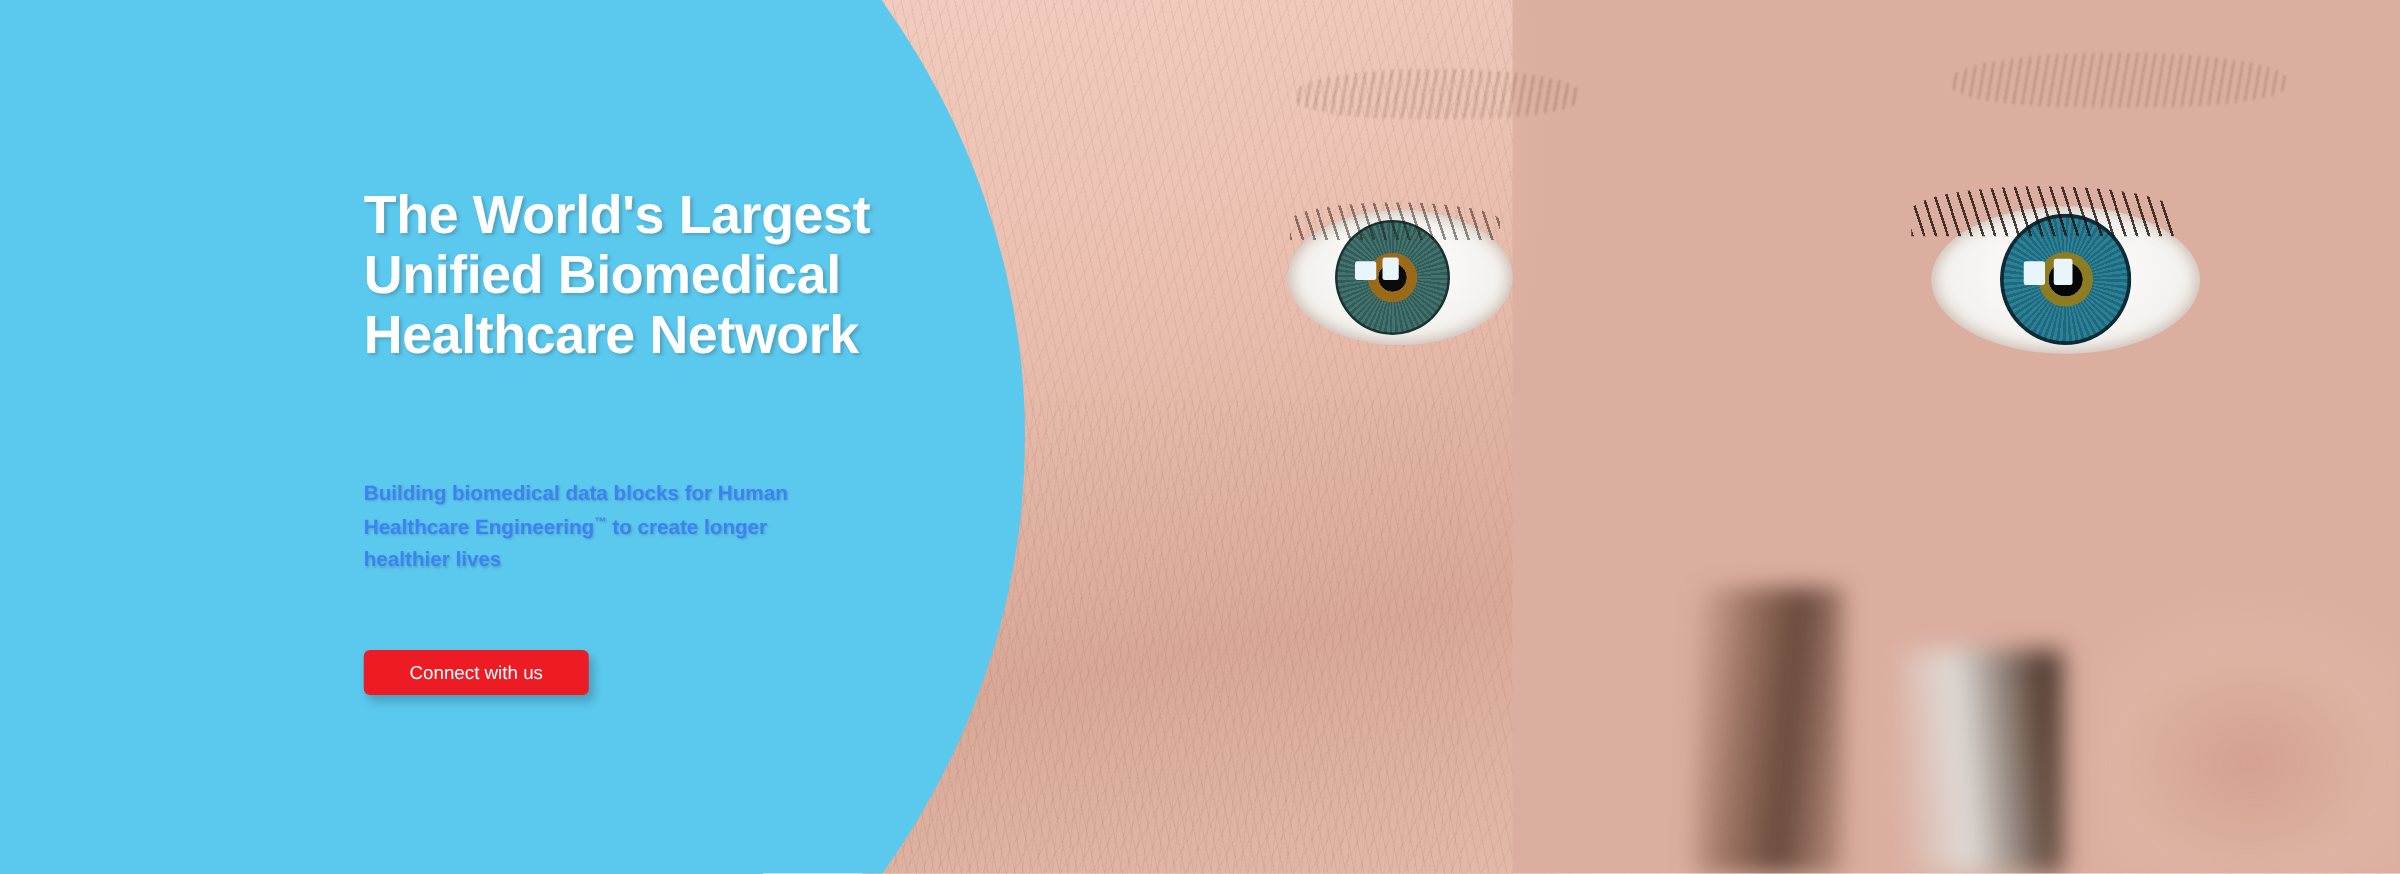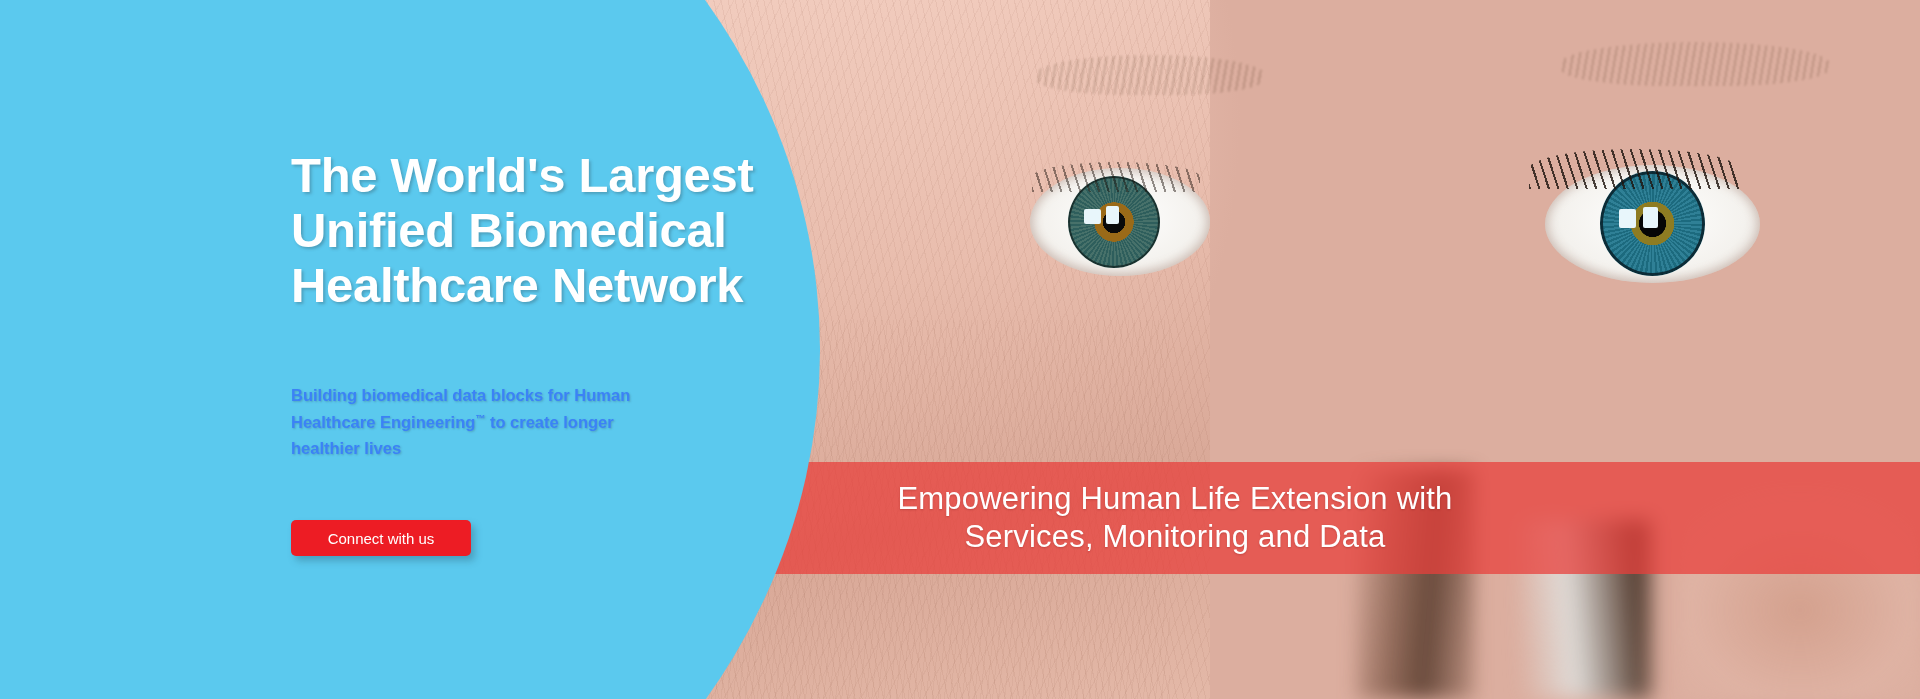--- a/index.html
+++ b/index.html
@@ -168,21 +168,21 @@
     position:absolute;
     left:291px; top:0;
     width:560px; height:699px;
   }
   .headline {
     position:absolute;
     top:148px;
     left:0;
     width:560px;
     color:#ffffff;
-    font-size:49px;
+    font-size:43px;
     line-height:1.12;
     font-weight:bold;
     letter-spacing:-0.3px;
     text-shadow:2px 2px 3px rgba(60,110,130,.45);
   }
   .subtitle {
     position:absolute;
     top:382px;
     left:0;
     width:380px;
@@ -272,26 +272,20 @@
       <div class="sclera"></div>
       <div class="iris iris-young" style="left:55px; top:6px; width:105px; height:105px;">
         <div class="catchlight" style="left:19px; top:38px; width:17px; height:19px;"></div>
         <div class="catchlight" style="left:43px; top:36px; width:15px; height:21px;"></div>
       </div>
       <div class="lashes" style="left:-16px; top:-16px; width:210px; height:40px; opacity:.95;"></div>
     </div>
     <div class="brow" style="left:1560px; top:42px; width:270px; height:44px; opacity:.40;"></div>
   </div>
 
-  <div class="banner">
-    <div class="banner-text">
-      <span class="banner-line">Empowering Human Life Extension with</span>
-      <span class="banner-line">Services, Monitoring and Data</span>
-    </div>
-  </div>
 
   <div class="blue-panel">
     <div class="blue-rect"></div>
     <div class="blue-fill"></div>
   </div>
 
   <div class="content">
     <h1 class="headline">The World's Largest Unified Biomedical Healthcare Network</h1>
 
     <p class="subtitle"><span>Building biomedical data blocks for Human Healthcare Engineering</span><sup>™</sup><span> to create longer healthier lives</span></p>

